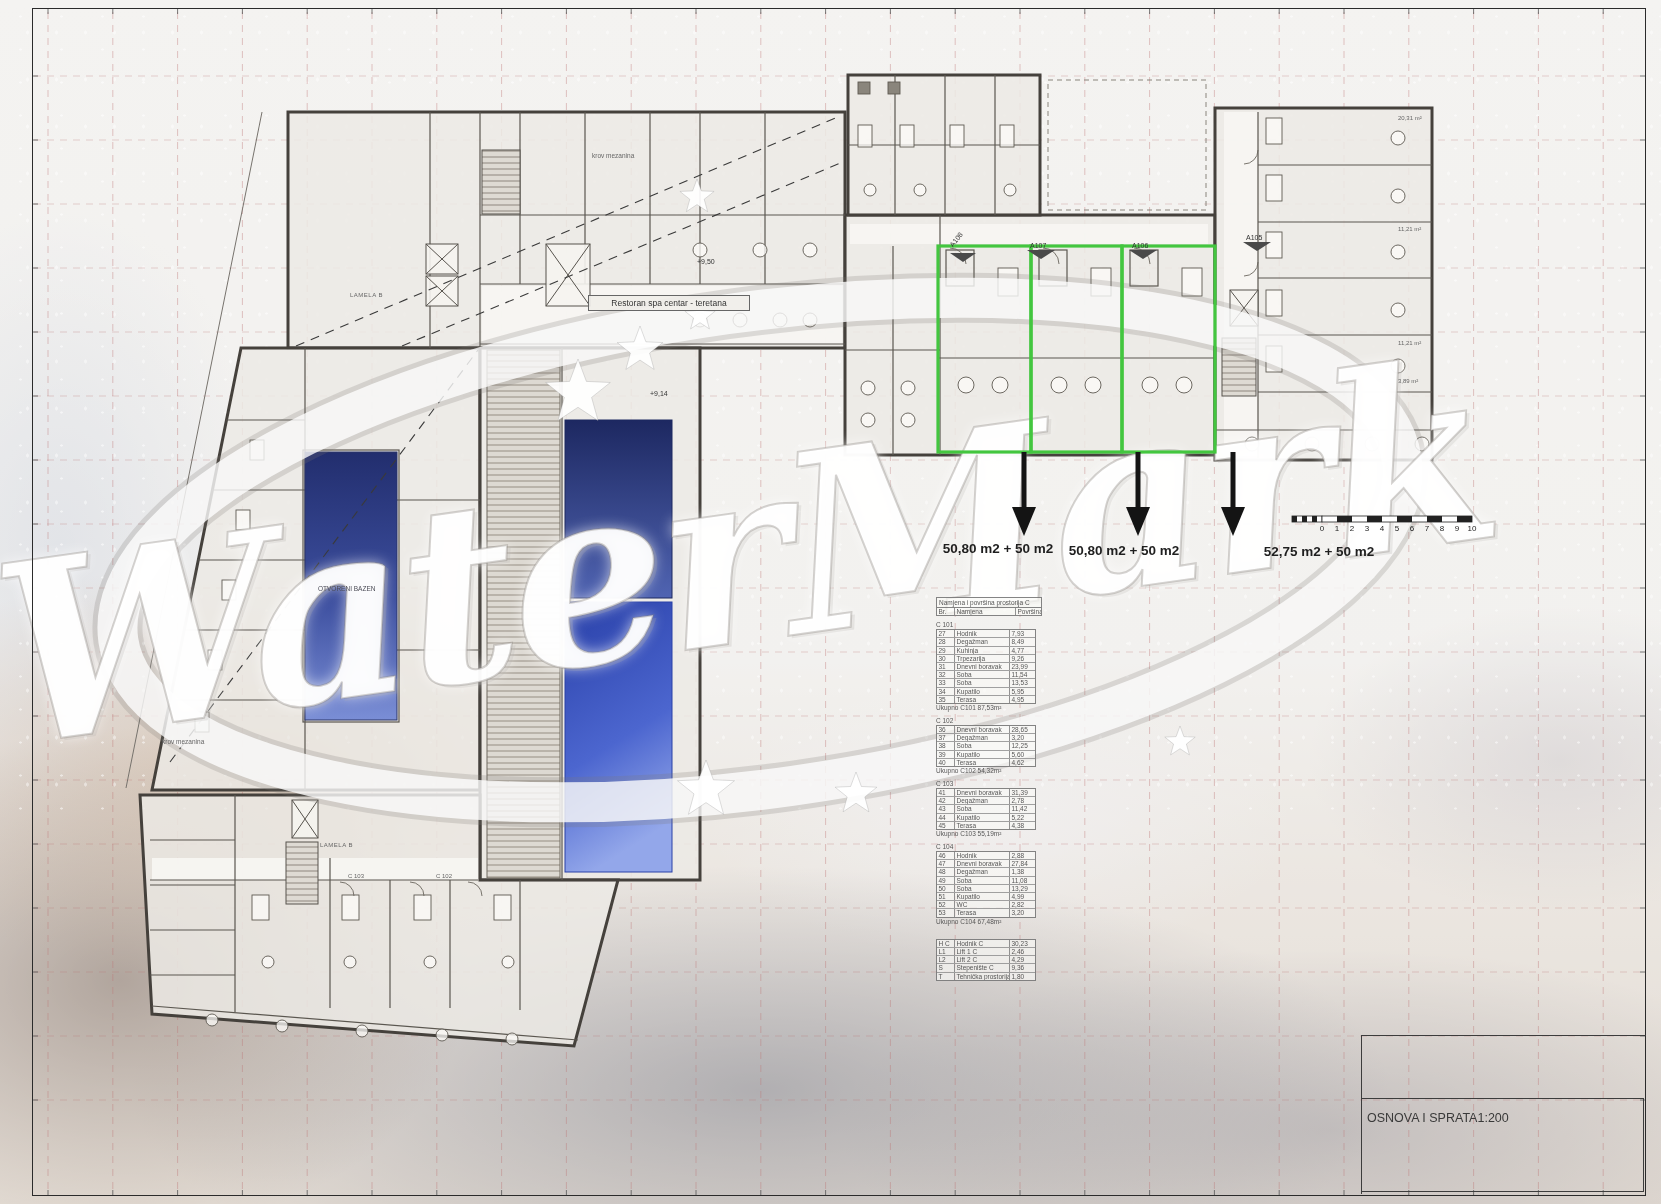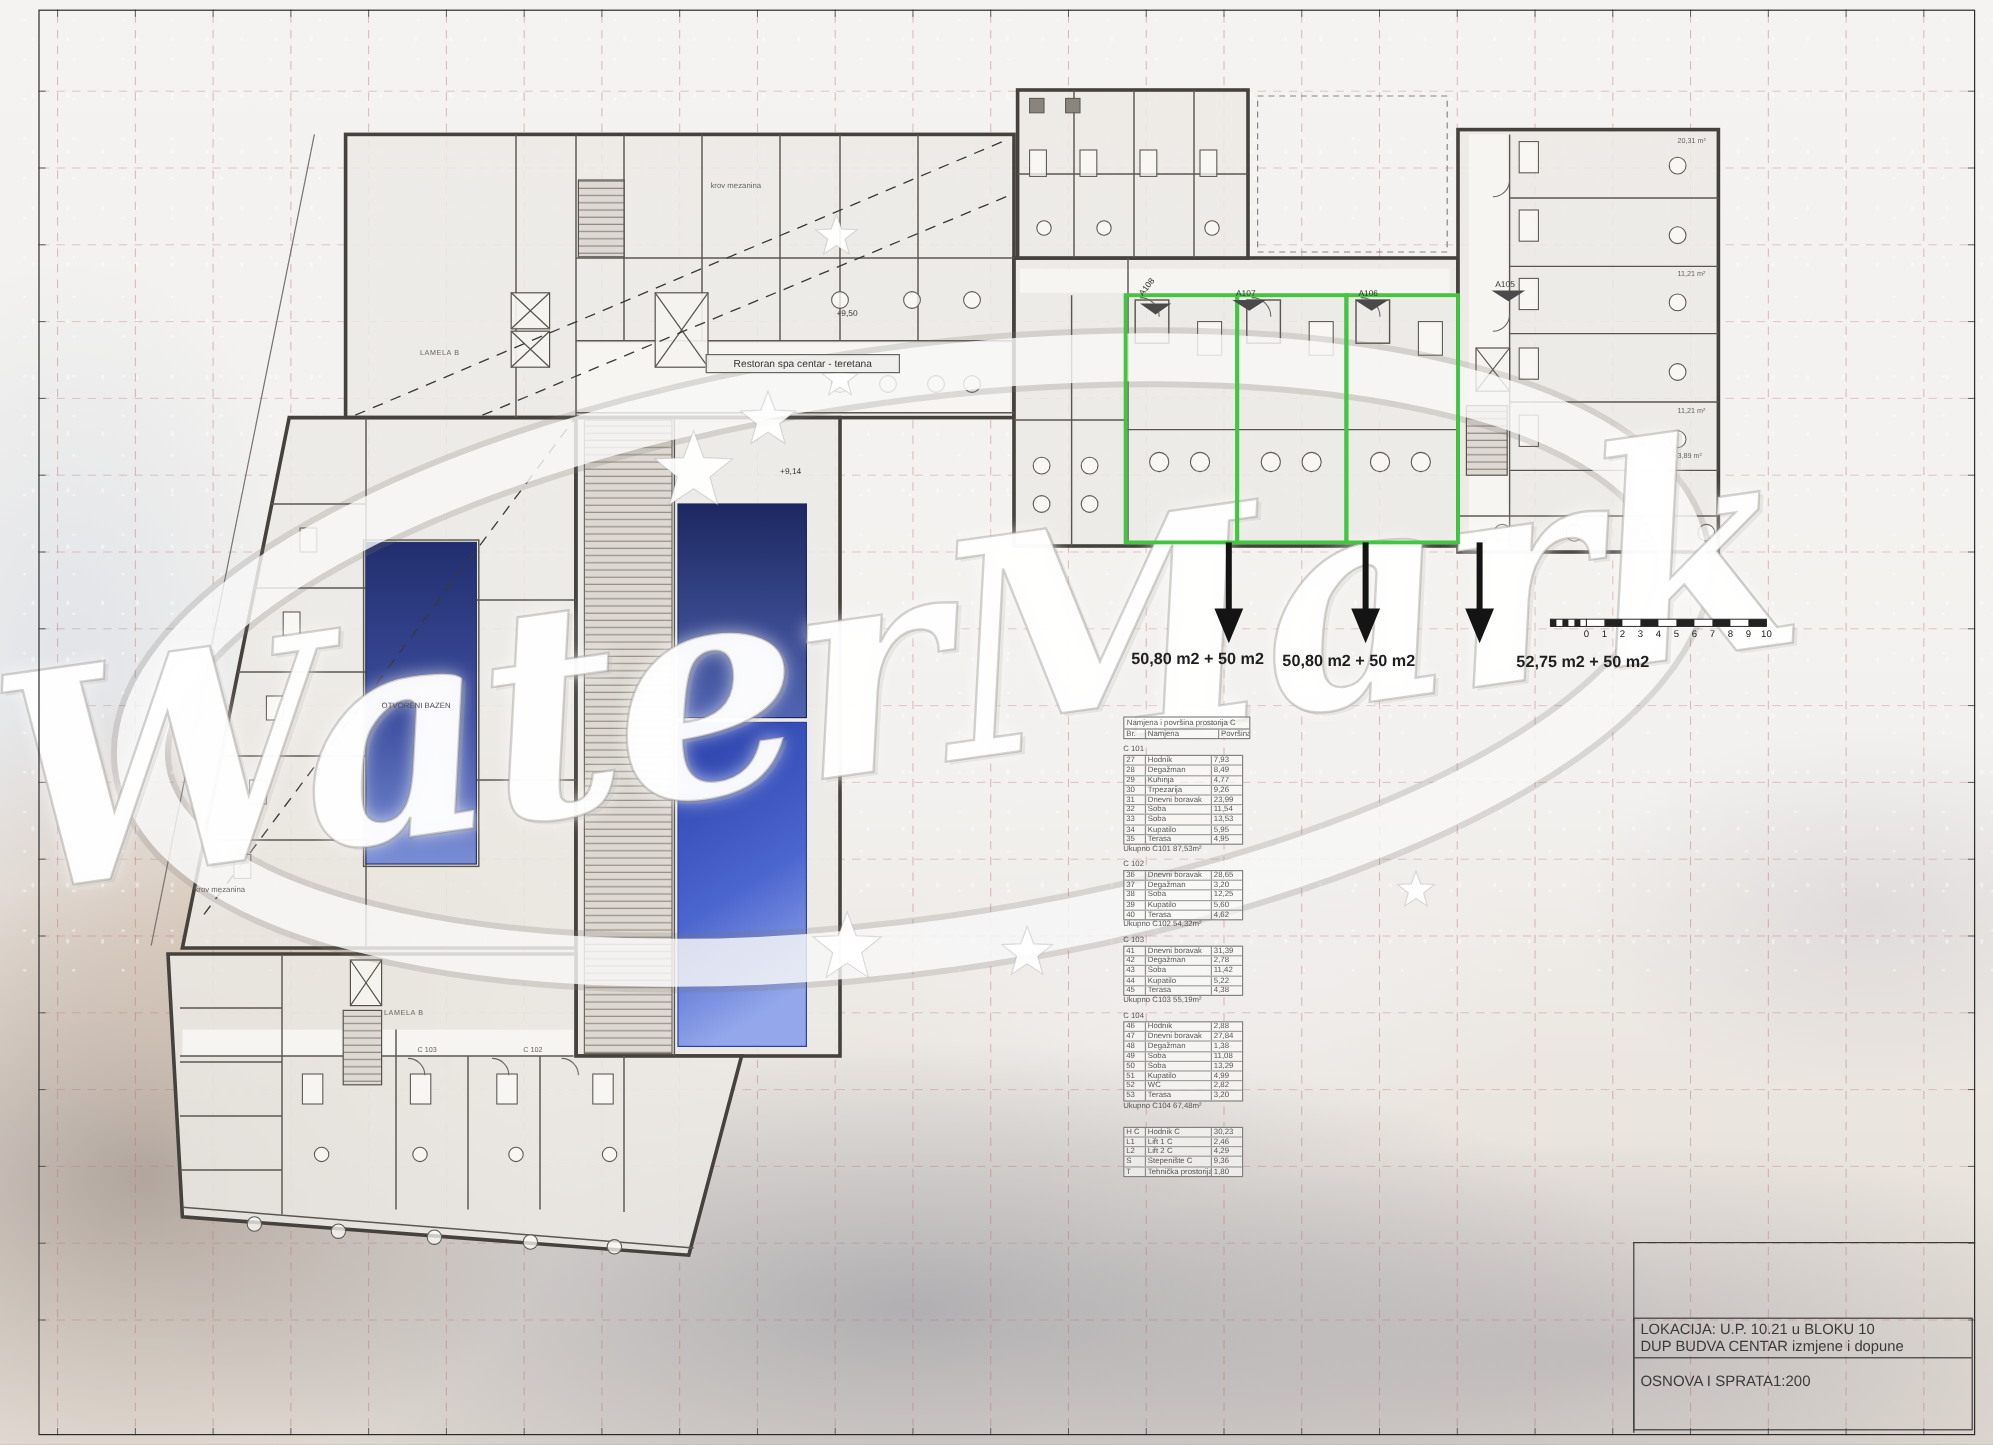--- a/index.html
+++ b/index.html
@@ -659,23 +659,19 @@
       <span class="scale-num" style="left: 1397px; top: 524px;">5</span>
       <span class="scale-num" style="left: 1412px; top: 524px;">6</span>
       <span class="scale-num" style="left: 1427px; top: 524px;">7</span>
       <span class="scale-num" style="left: 1442px; top: 524px;">8</span>
       <span class="scale-num" style="left: 1457px; top: 524px;">9</span>
       <span class="scale-num" style="left: 1472px; top: 524px;">10</span>
     </div>
 
   <div class="tb">
     <div class="tb-box">
-      <div class="tb-row">
-        <div>LOKACIJA: U.P. 10.21 u BLOKU 10</div>
-        <div>DUP BUDVA CENTAR izmjene i dopune</div>
-      </div>
       <div class="tb-row tb-row3">
         <span>OSNOVA I SPRATA</span>
         <span>1:200</span>
       </div>
     </div>
   </div>
 </div>
 
 </body></html>

